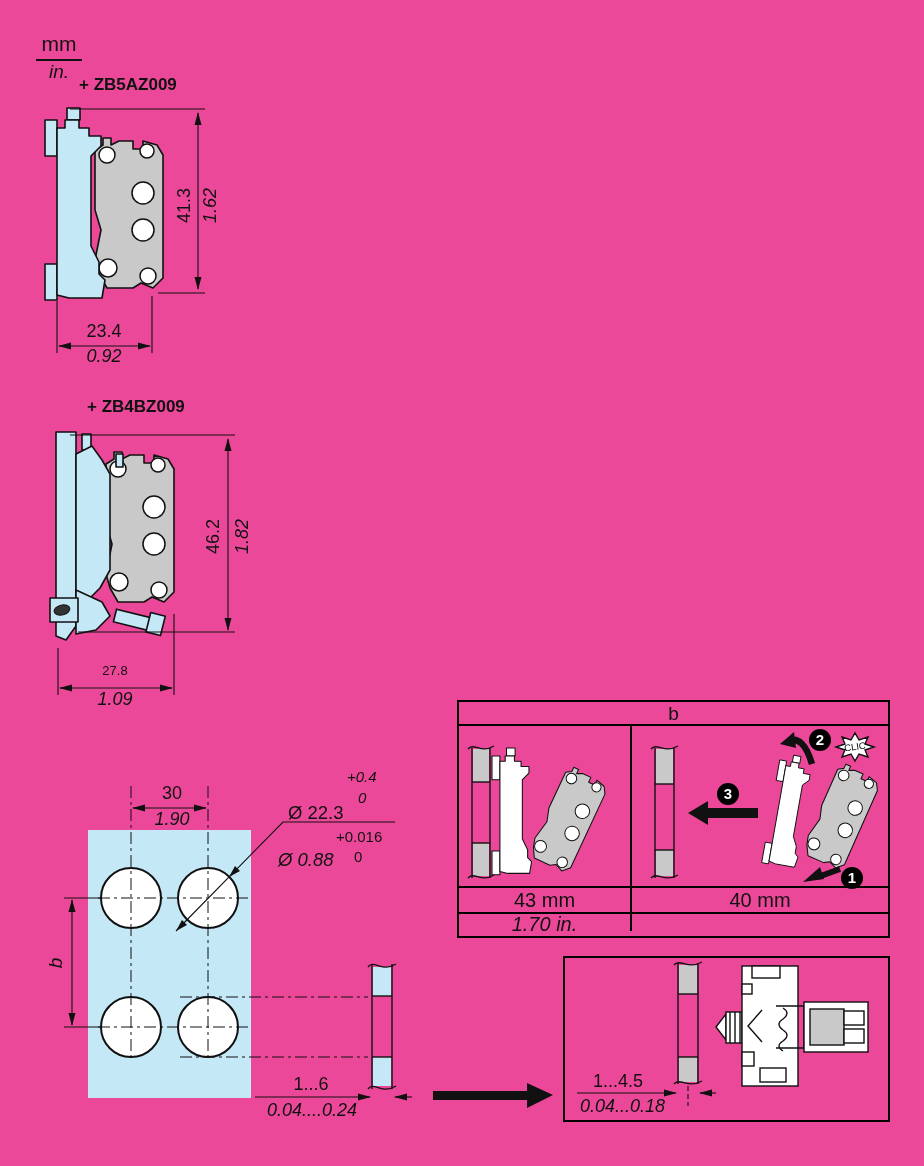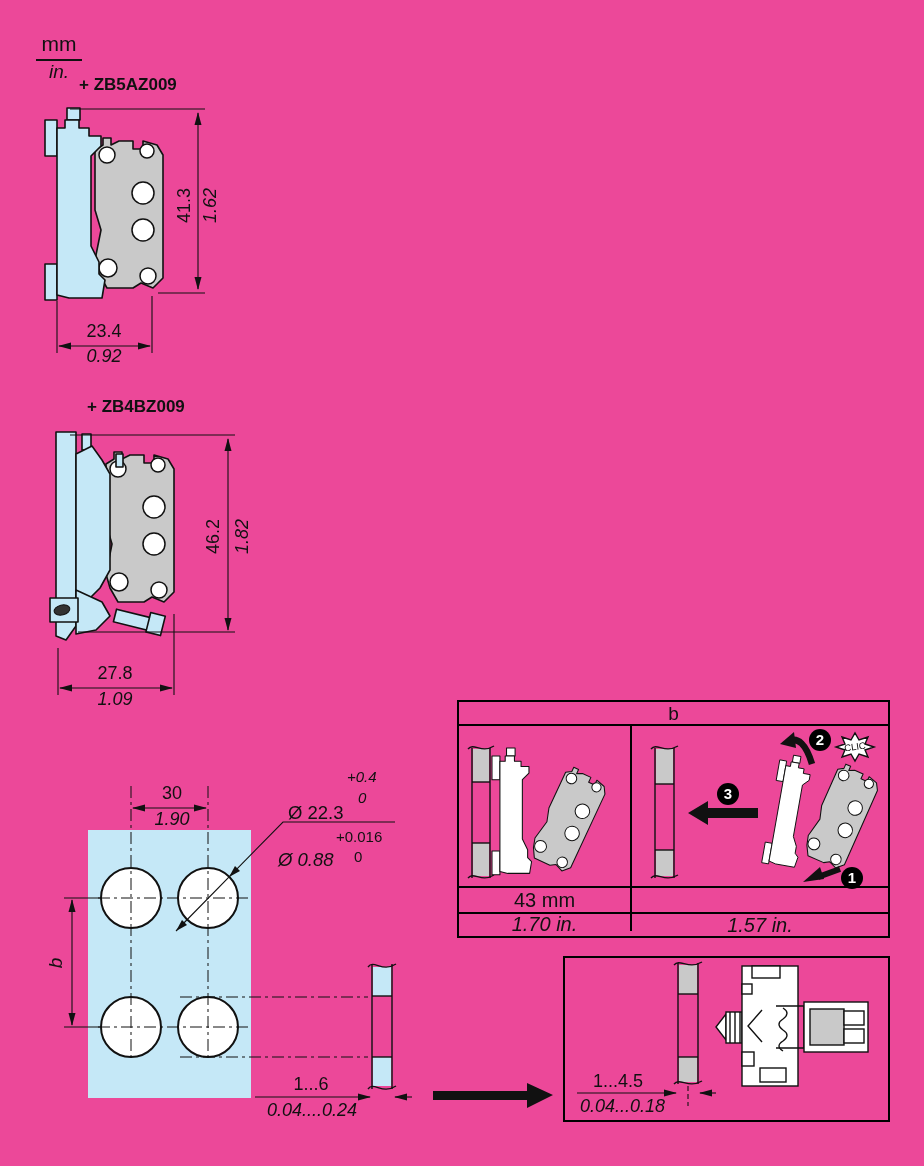--- a/index.html
+++ b/index.html
@@ -208,21 +208,21 @@
 
   <span class="t b" style="left:79px;top:76px;font-size:17px;">+ ZB5AZ009</span>
   <span class="t c rot" style="left:144px;top:196px;width:80px;font-size:18px;">41.3</span>
   <span class="t c rot i" style="left:170px;top:196px;width:80px;font-size:18px;">1.62</span>
   <span class="t c" style="left:64px;top:322px;width:80px;font-size:18px;">23.4</span>
   <span class="t c i" style="left:64px;top:347px;width:80px;font-size:18px;">0.92</span>
 
   <span class="t b" style="left:77px;top:398px;font-size:17px;margin-left:10px;">+ ZB4BZ009</span>
   <span class="t c rot" style="left:173px;top:527px;width:80px;font-size:18px;">46.2</span>
   <span class="t c rot i" style="left:202px;top:527px;width:80px;font-size:18px;">1.82</span>
-  <span class="t c" style="left:75px;top:664px;width:80px;font-size:18px;">27.8</span>
+  <span class="t c" style="left:75px;top:664px;width:80px;font-size:13px;">27.8</span>
   <span class="t c i" style="left:75px;top:690px;width:80px;font-size:18px;">1.09</span>
 
   <span class="t c" style="left:132px;top:784px;width:80px;font-size:18px;">30</span>
   <span class="t c i" style="left:132px;top:810px;width:80px;font-size:18px;">1.90</span>
   <span class="t i" style="left:347px;top:769px;font-size:15px;">+0.4</span>
   <span class="t i" style="left:358px;top:790px;font-size:15px;">0</span>
   <span class="t" style="left:288px;top:803px;font-size:18.5px;">Ø 22.3</span>
   <span class="t" style="left:336px;top:829px;font-size:15px;">+0.016</span>
   <span class="t i" style="left:278px;top:850px;font-size:18.5px;">Ø 0.88</span>
   <span class="t" style="left:354px;top:849px;font-size:15px;">0</span>
@@ -230,22 +230,22 @@
   <span class="t c" style="left:271px;top:1075px;width:80px;font-size:18px;">1...6</span>
   <span class="t c i" style="left:252px;top:1101px;width:120px;font-size:18px;">0.04....0.24</span>
 
   <div class="tbl">
     <div class="sep-h" style="top:22px;"></div>
     <div class="sep-h" style="top:184px;"></div>
     <div class="sep-h" style="top:210px;"></div>
     <div class="sep-v" style="left:171px;top:22px;height:207px;"></div>
     <span class="cellt" style="left:0;width:429px;top:1px;font-size:19px;">b</span>
     <span class="cellt" style="left:0;width:171px;top:187px;text-align:center;">43 mm</span>
+    <span class="cellt" style="left:173px;width:256px;top:187px;">40 mm</span>
     <span class="cellt i" style="left:0;width:171px;top:211px;">1.70 in.</span>
-    <span class="cellt i" style="left:173px;width:256px;top:212px;">1.57 in.</span>
   </div>
   <span class="badge" style="left:809px;top:729px;">2</span>
   <span class="badge" style="left:717px;top:783px;">3</span>
   <span class="badge" style="left:841px;top:867px;">1</span>
   <span class="t c" style="left:835px;top:742px;width:40px;font-size:9.5px;transform:rotate(-8deg);z-index:4;">CLIC</span>
 
   <div class="box2"></div>
   <span class="t c" style="left:578px;top:1072px;width:80px;font-size:18px;">1...4.5</span>
   <span class="t c i" style="left:570px;top:1097px;width:105px;font-size:18px;">0.04...0.18</span>
 

